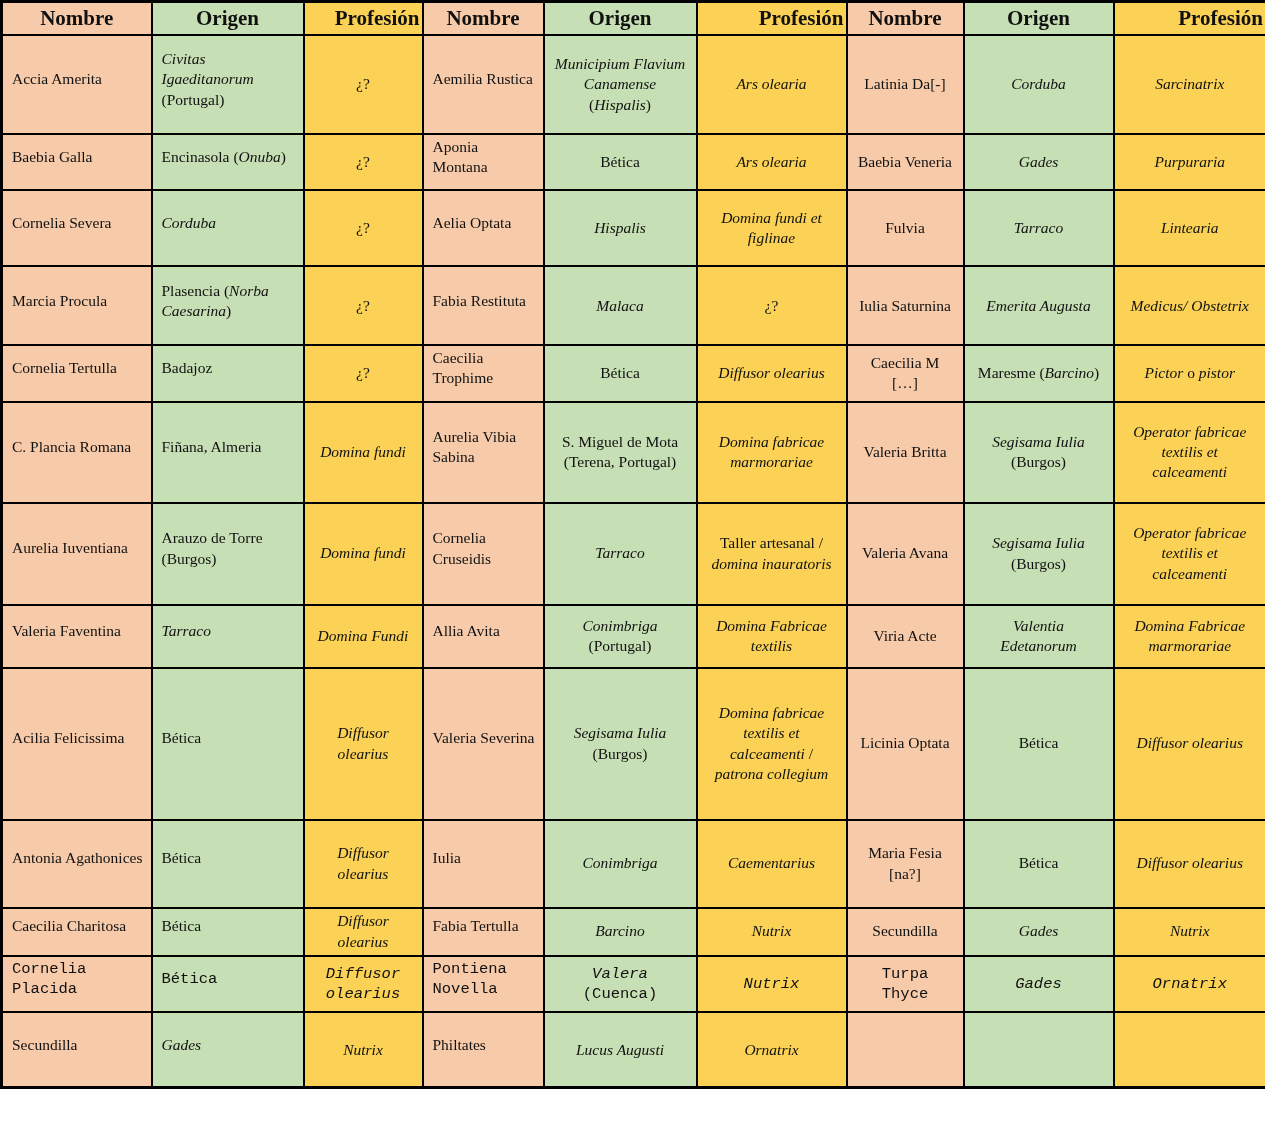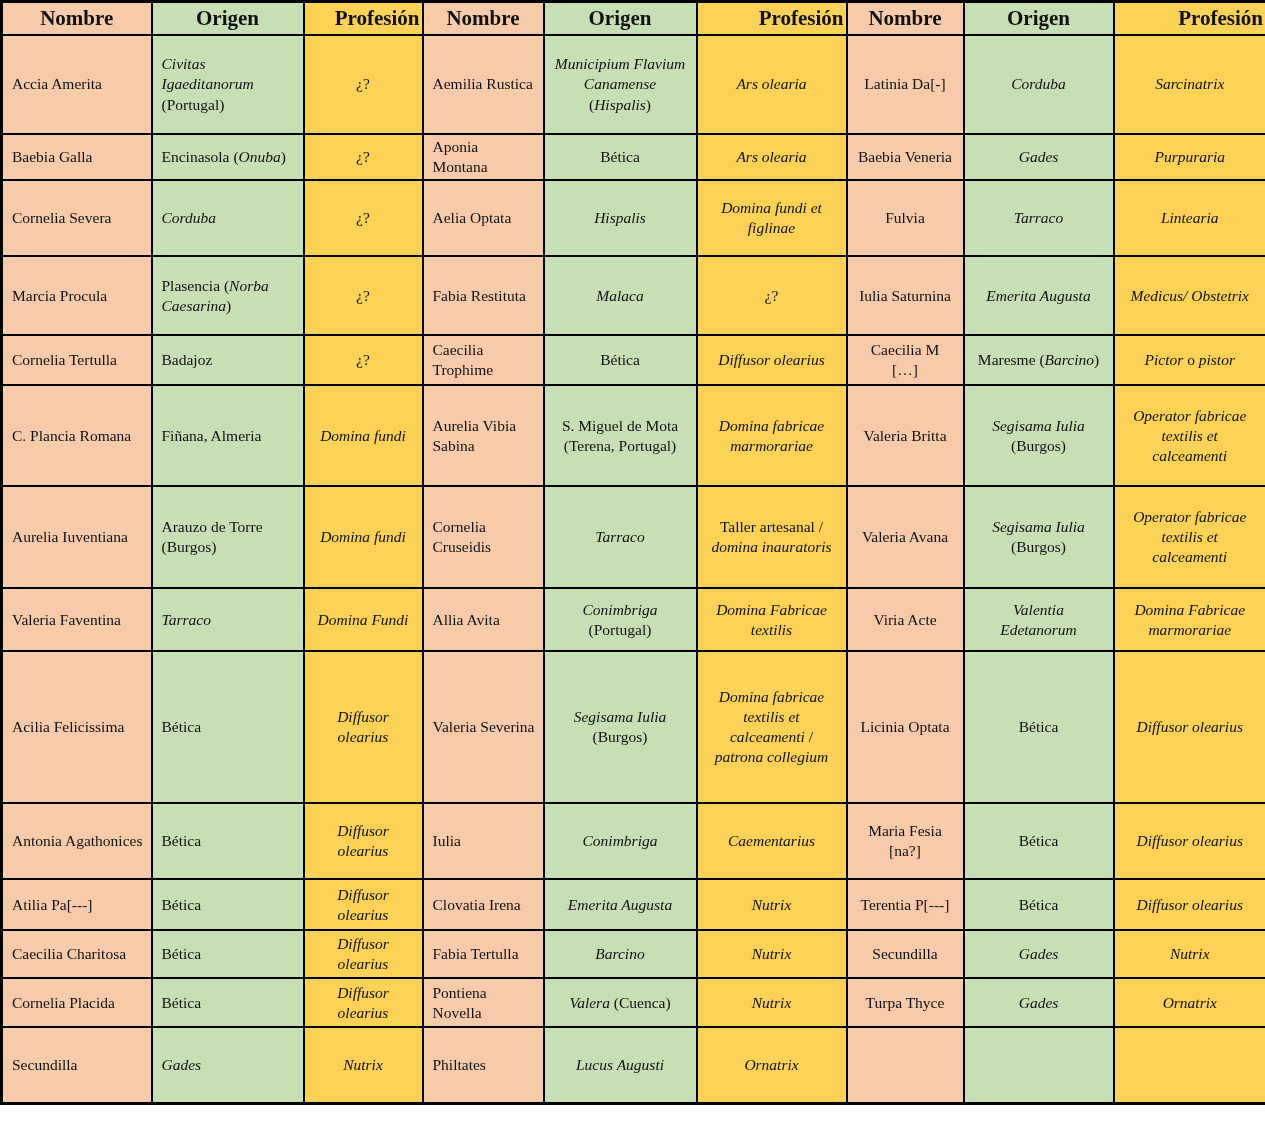--- a/index.html
+++ b/index.html
@@ -34,21 +34,21 @@
     padding:3px 2px;
   }
   td{
     font-size:15.5px;
     line-height:1.3;
   }
   td i{font-style:italic;}
   .name{background:var(--name-bg);}
   .origin{background:var(--origin-bg);}
   .profession{background:var(--profession-bg);text-align:right;}
-  .a-left{text-align:left;padding:2px 6px 2px 9px;}
+  .a-left{text-align:left;padding:2px 6px 12px 9px;}
   .a-center{text-align:center;padding:2px 9px;}
 </style>
 </head>
 <body>
 
 <table>
   <colgroup>
       <col style="width: 150px;">
       <col style="width: 152px;">
       <col style="width: 119px;">
@@ -165,54 +165,43 @@
         <td class="name a-left">Acilia Felicissima</td>
         <td class="origin a-left">Bética</td>
         <td class="profession a-center"><i>Diffusor olearius</i></td>
         <td class="name a-left">Valeria Severina</td>
         <td class="origin a-center"><i>Segisama Iulia</i> (Burgos)</td>
         <td class="profession a-center"><i>Domina fabricae textilis et calceamenti</i> / <i>patrona collegium</i></td>
         <td class="name a-center">Licinia Optata</td>
         <td class="origin a-center">Bética</td>
         <td class="profession a-center"><i>Diffusor olearius</i></td>
       </tr>
-      <tr style="height: 76px;">
+      <tr style="height: 88px;">
         <td class="name a-left">Antonia Agathonices</td>
         <td class="origin a-left">Bética</td>
         <td class="profession a-center"><i>Diffusor olearius</i></td>
         <td class="name a-left">Iulia</td>
         <td class="origin a-center"><i>Conimbriga</i></td>
         <td class="profession a-center"><i>Caementarius</i></td>
         <td class="name a-center">Maria Fesia [na?]</td>
         <td class="origin a-center">Bética</td>
         <td class="profession a-center"><i>Diffusor olearius</i></td>
       </tr>
-      <tr style="height: 51px;">
-        <td class="name a-left">Atilia Pa[---]</td>
-        <td class="origin a-left">Bética</td>
-        <td class="profession a-center"><i>Diffusor olearius</i></td>
-        <td class="name a-left">Clovatia Irena</td>
-        <td class="origin a-center"><i>Emerita Augusta</i></td>
-        <td class="profession a-center"><i>Nutrix</i></td>
-        <td class="name a-center">Terentia P[---]</td>
-        <td class="origin a-center">Bética</td>
-        <td class="profession a-center"><i>Diffusor olearius</i></td>
-      </tr>
       <tr style="height: 48px;">
         <td class="name a-left">Caecilia Charitosa</td>
         <td class="origin a-left">Bética</td>
         <td class="profession a-center"><i>Diffusor olearius</i></td>
         <td class="name a-left">Fabia Tertulla</td>
         <td class="origin a-center"><i>Barcino</i></td>
         <td class="profession a-center"><i>Nutrix</i></td>
         <td class="name a-center">Secundilla</td>
         <td class="origin a-center"><i>Gades</i></td>
         <td class="profession a-center"><i>Nutrix</i></td>
       </tr>
-      <tr style="height: 49px;">
+      <tr style="height: 49px; font-family: Liberation Mono, monospace;">
         <td class="name a-left">Cornelia Placida</td>
         <td class="origin a-left">Bética</td>
         <td class="profession a-center"><i>Diffusor olearius</i></td>
         <td class="name a-left">Pontiena Novella</td>
         <td class="origin a-center"><i>Valera</i> (Cuenca)</td>
         <td class="profession a-center"><i>Nutrix</i></td>
         <td class="name a-center">Turpa Thyce</td>
         <td class="origin a-center"><i>Gades</i></td>
         <td class="profession a-center"><i>Ornatrix</i></td>
       </tr>

